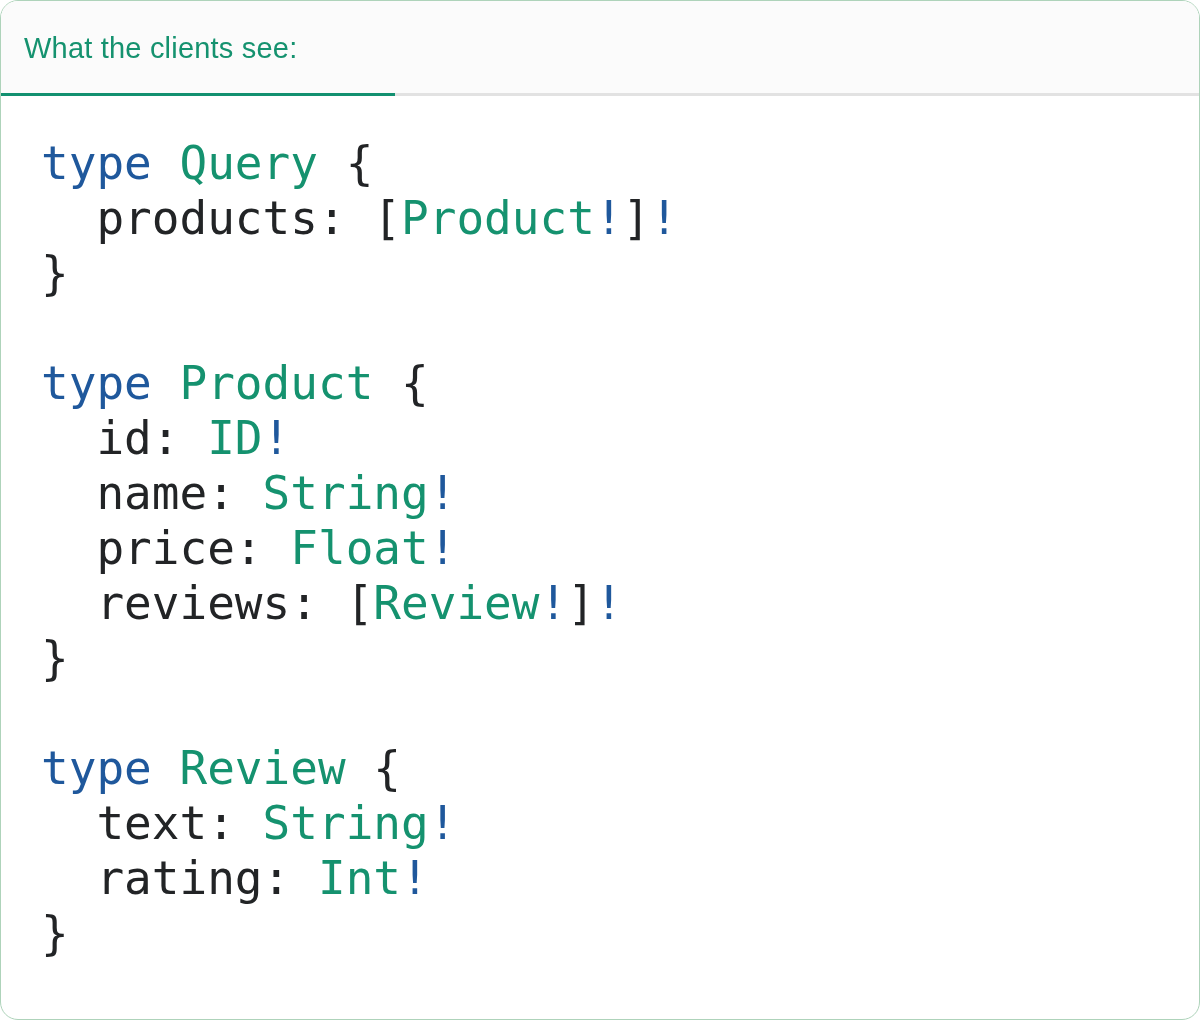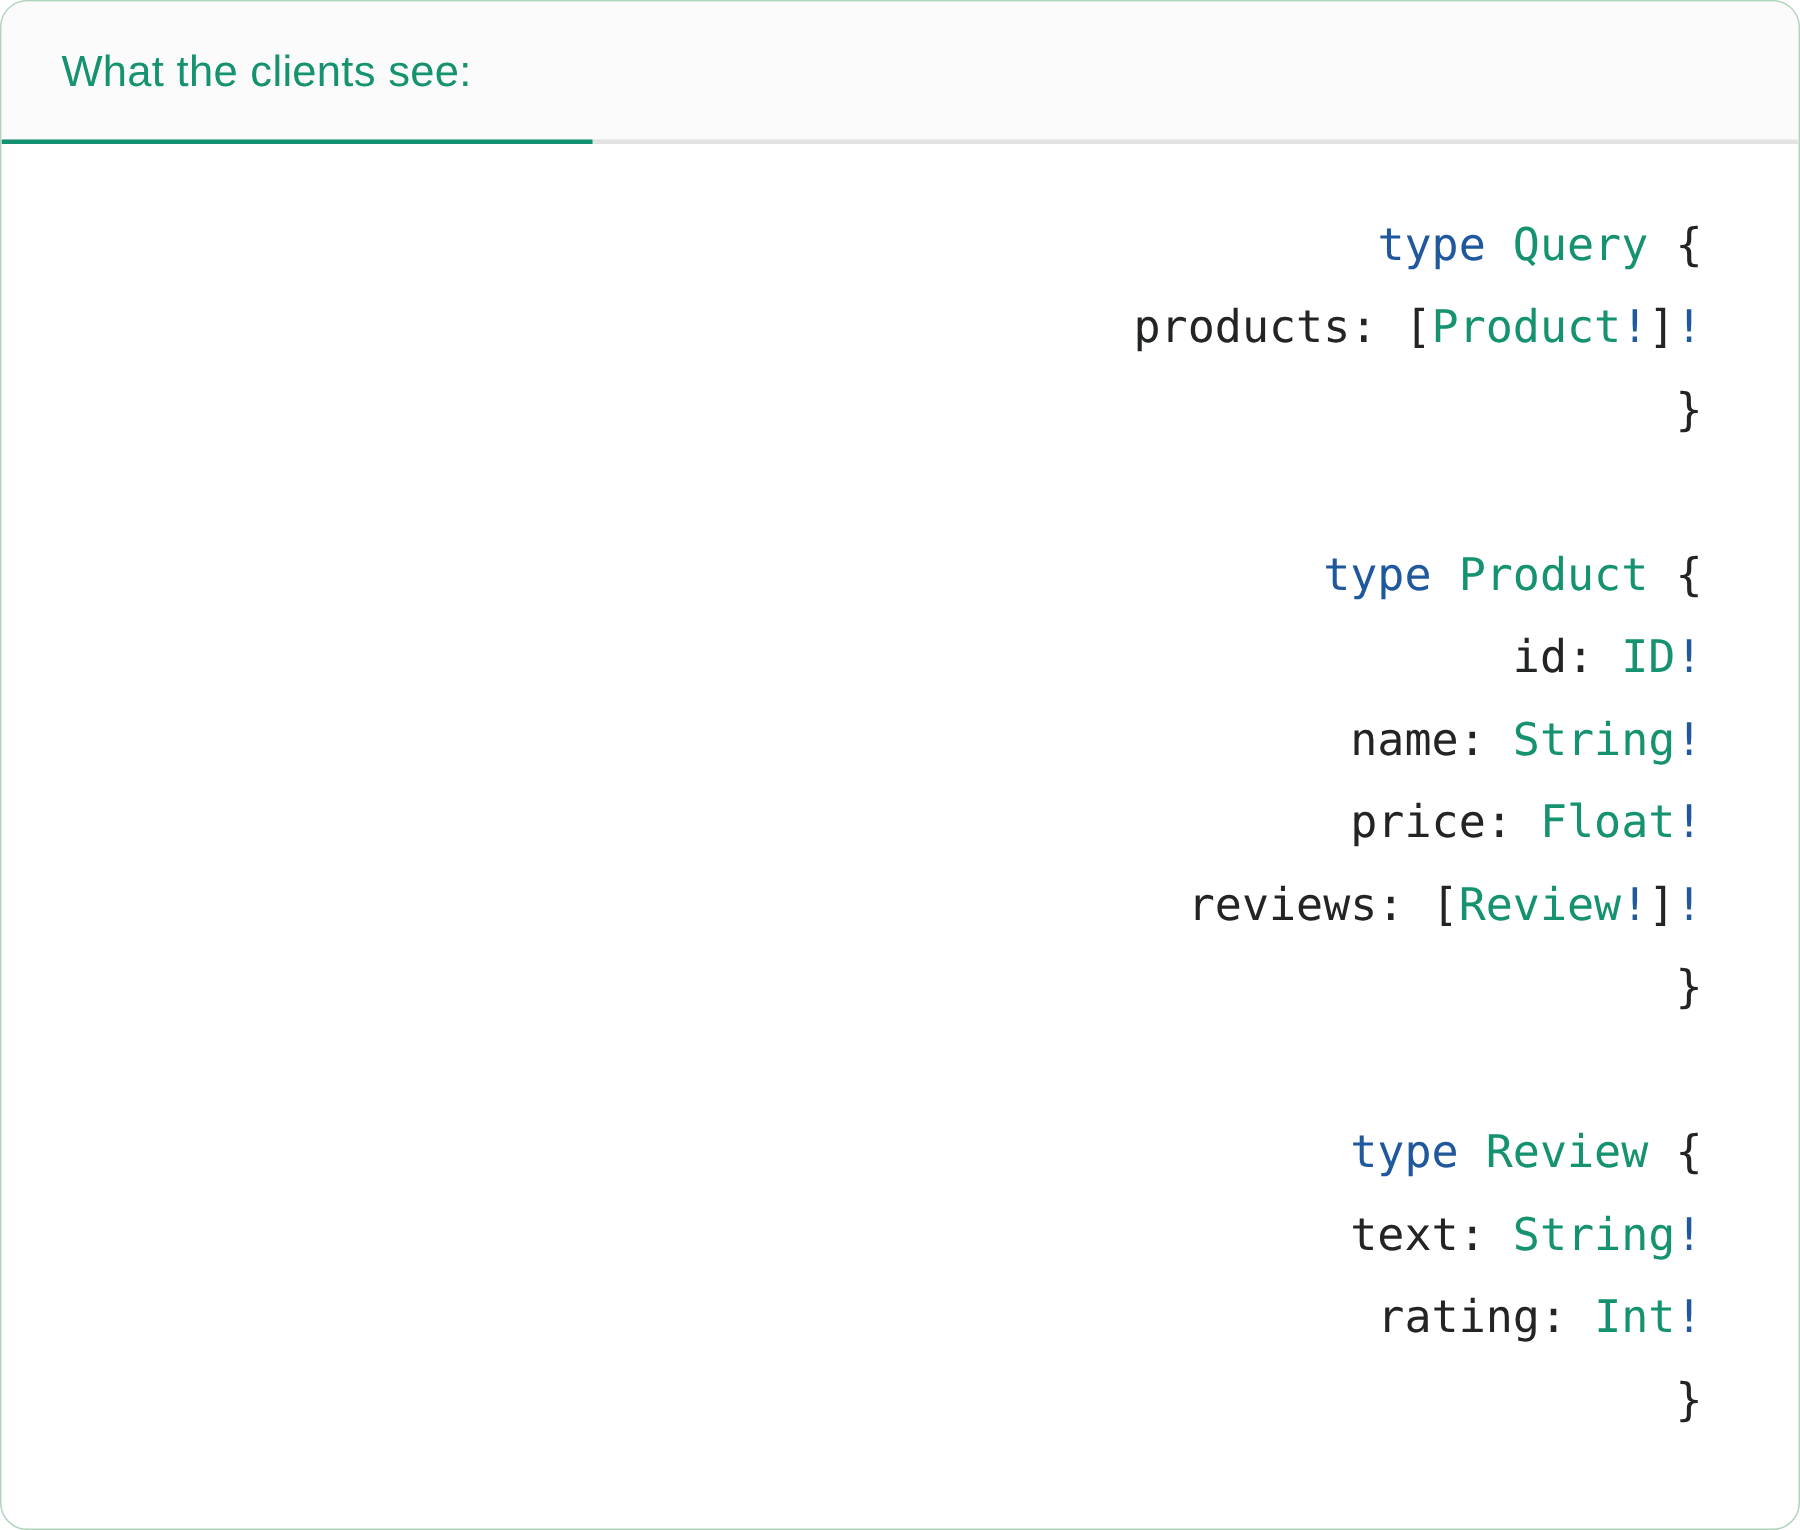--- a/index.html
+++ b/index.html
@@ -42,46 +42,45 @@
     border-bottom: 3px solid var(--divider);
   }
   .tab {
     position: absolute;
     left: 0;
     top: 0;
     height: 95px;
     width: 394px;
     display: flex;
     align-items: center;
-    padding-left: 40px;
+    padding-left: 23px;
     cursor: pointer;
   }
   .tab-label {
     color: var(--tab_text);
     font-size: 29px;
     line-height: 1.2;
     letter-spacing: 0.2px;
   }
   .tab-underline {
     position: absolute;
     left: 0;
     bottom: -3px;
     width: 394px;
     height: 3px;
     background: var(--tab_underline);
   }
   .code {
     margin: 0;
     padding: 40px 64px 40px 40px;
     font-family: "DejaVu Sans Mono", "Liberation Mono", monospace;
-    font-size: 30px;
+    font-size: 46px;
     line-height: 55px;
     white-space: pre;
     color: var(--plain);
-    text-align: right;
   }
   .code-line { min-height: 55px; }
   .tok-keyword  { color: var(--keyword); }
   .tok-typename { color: var(--typename); }
   .tok-plain    { color: var(--plain); }
   .tok-bang     { color: var(--bang); }
 </style>
 </head>
 <body>
 

